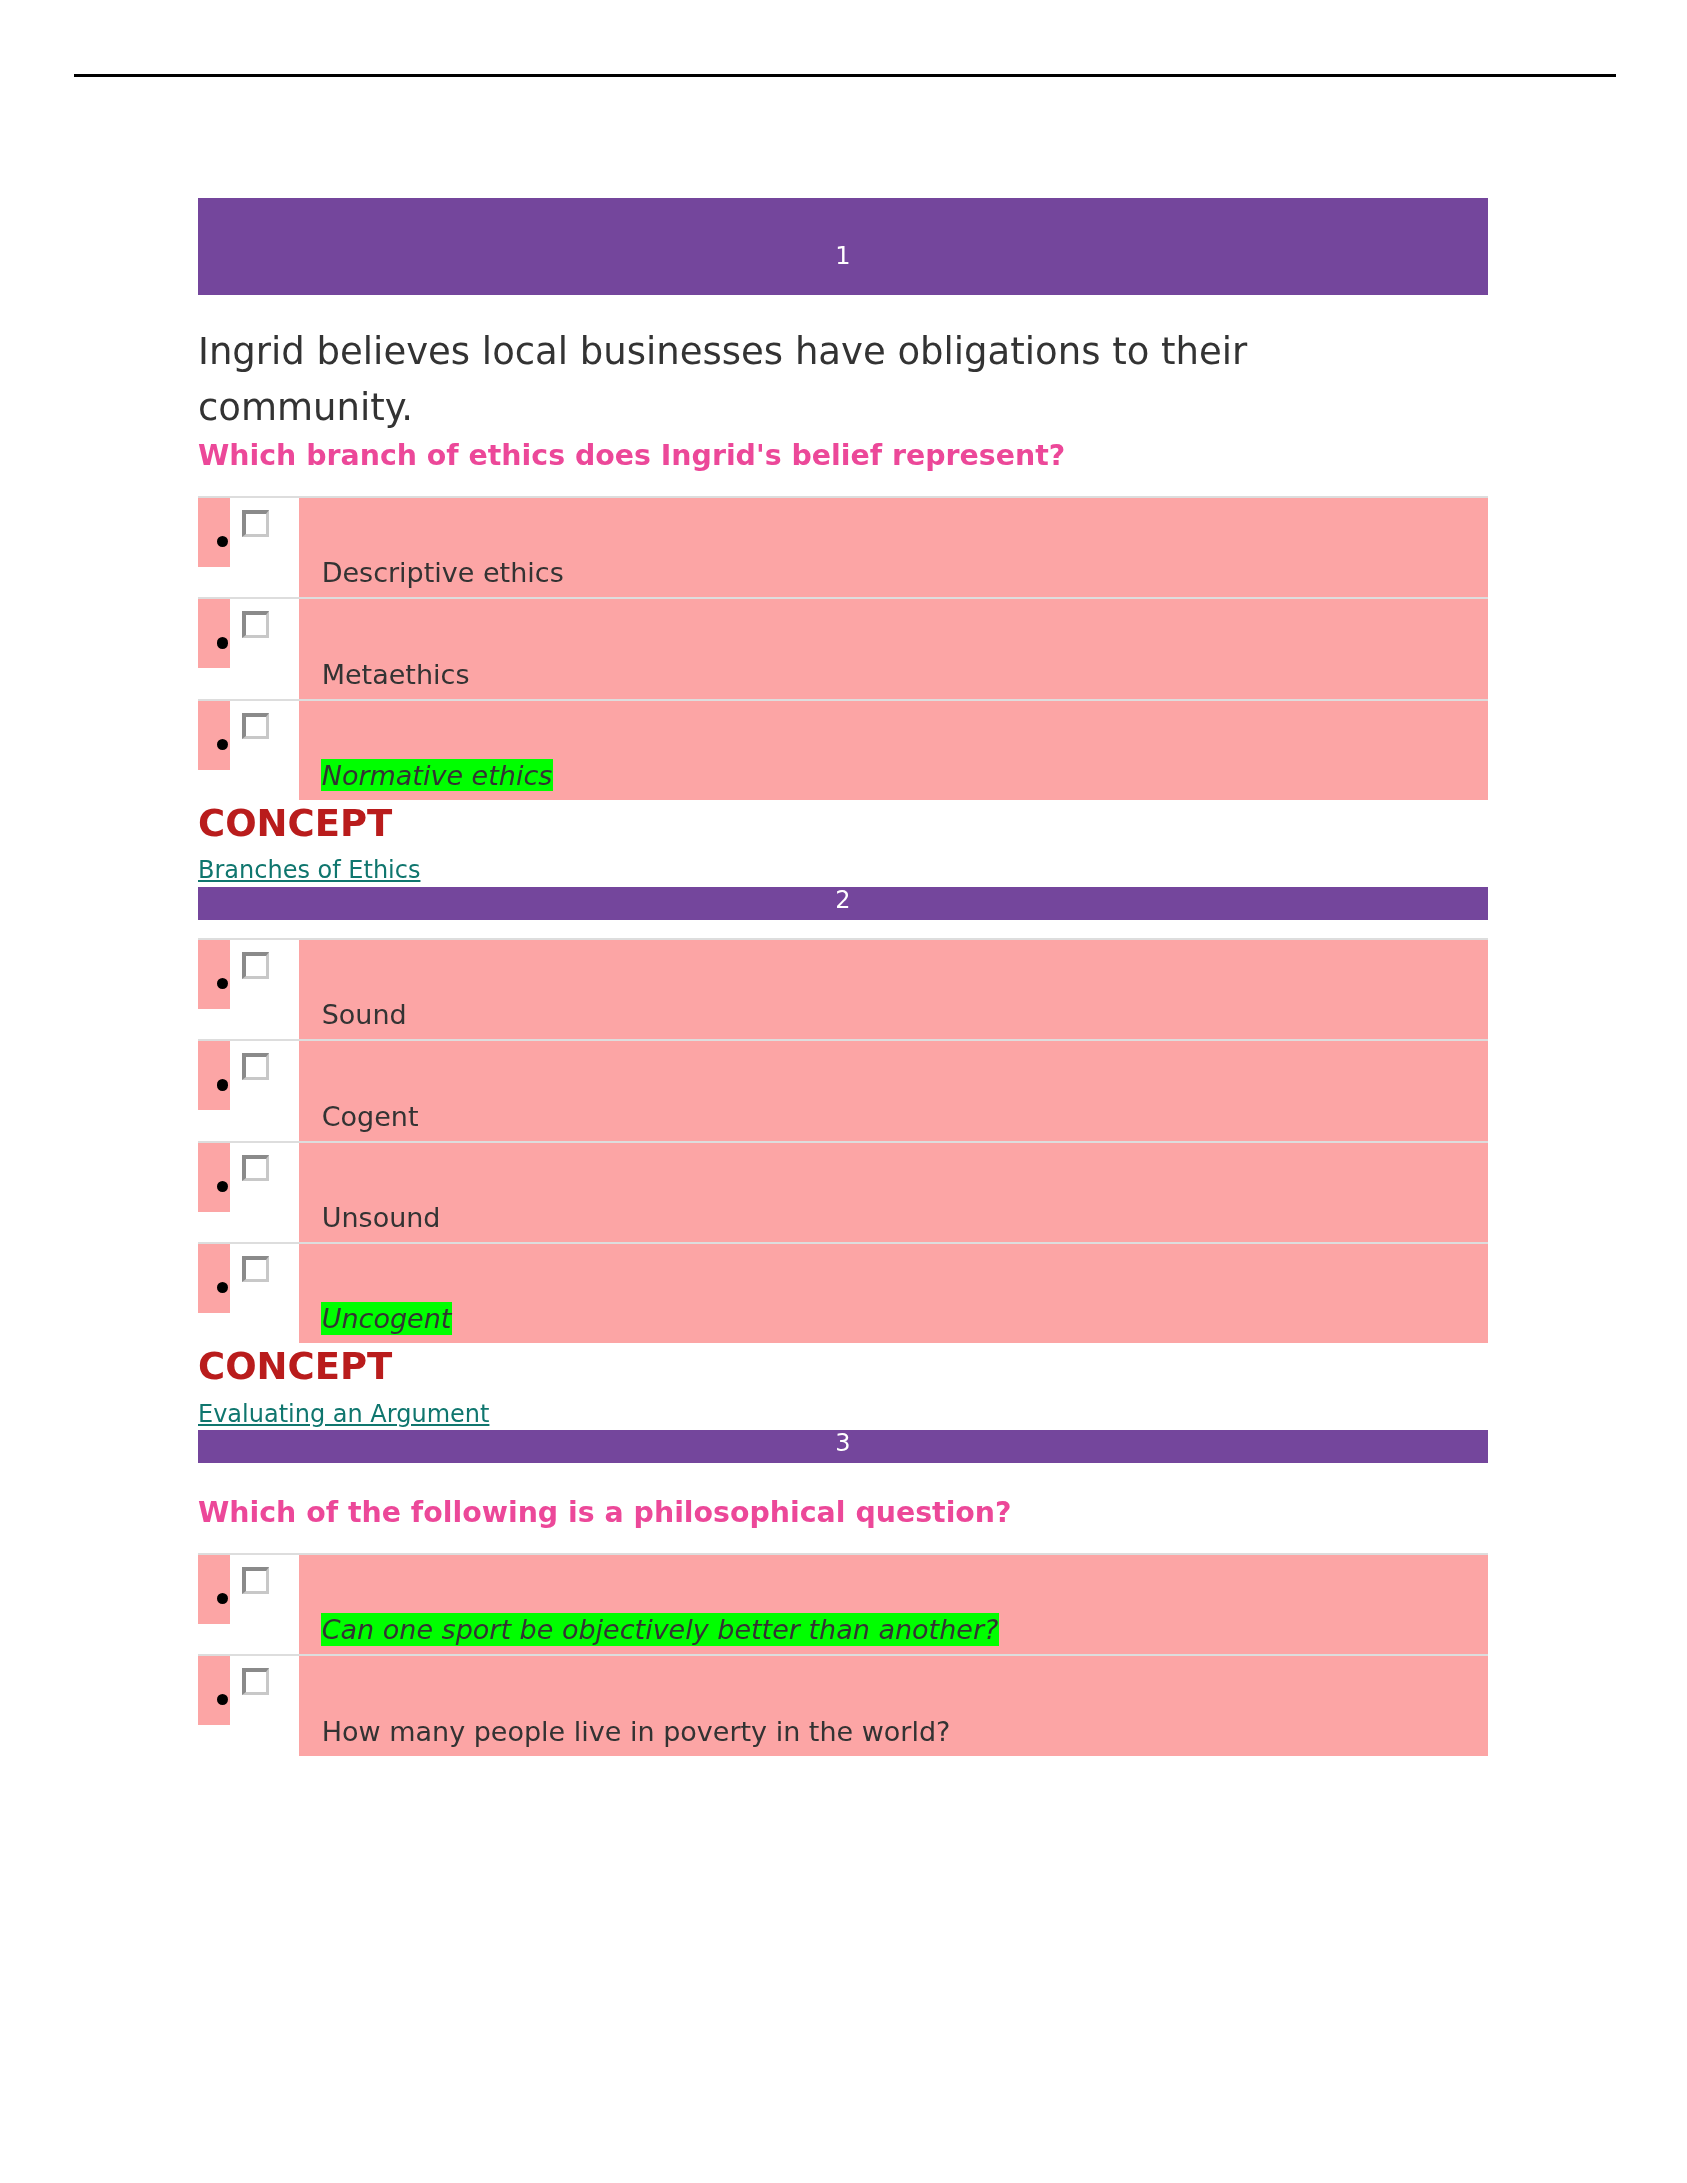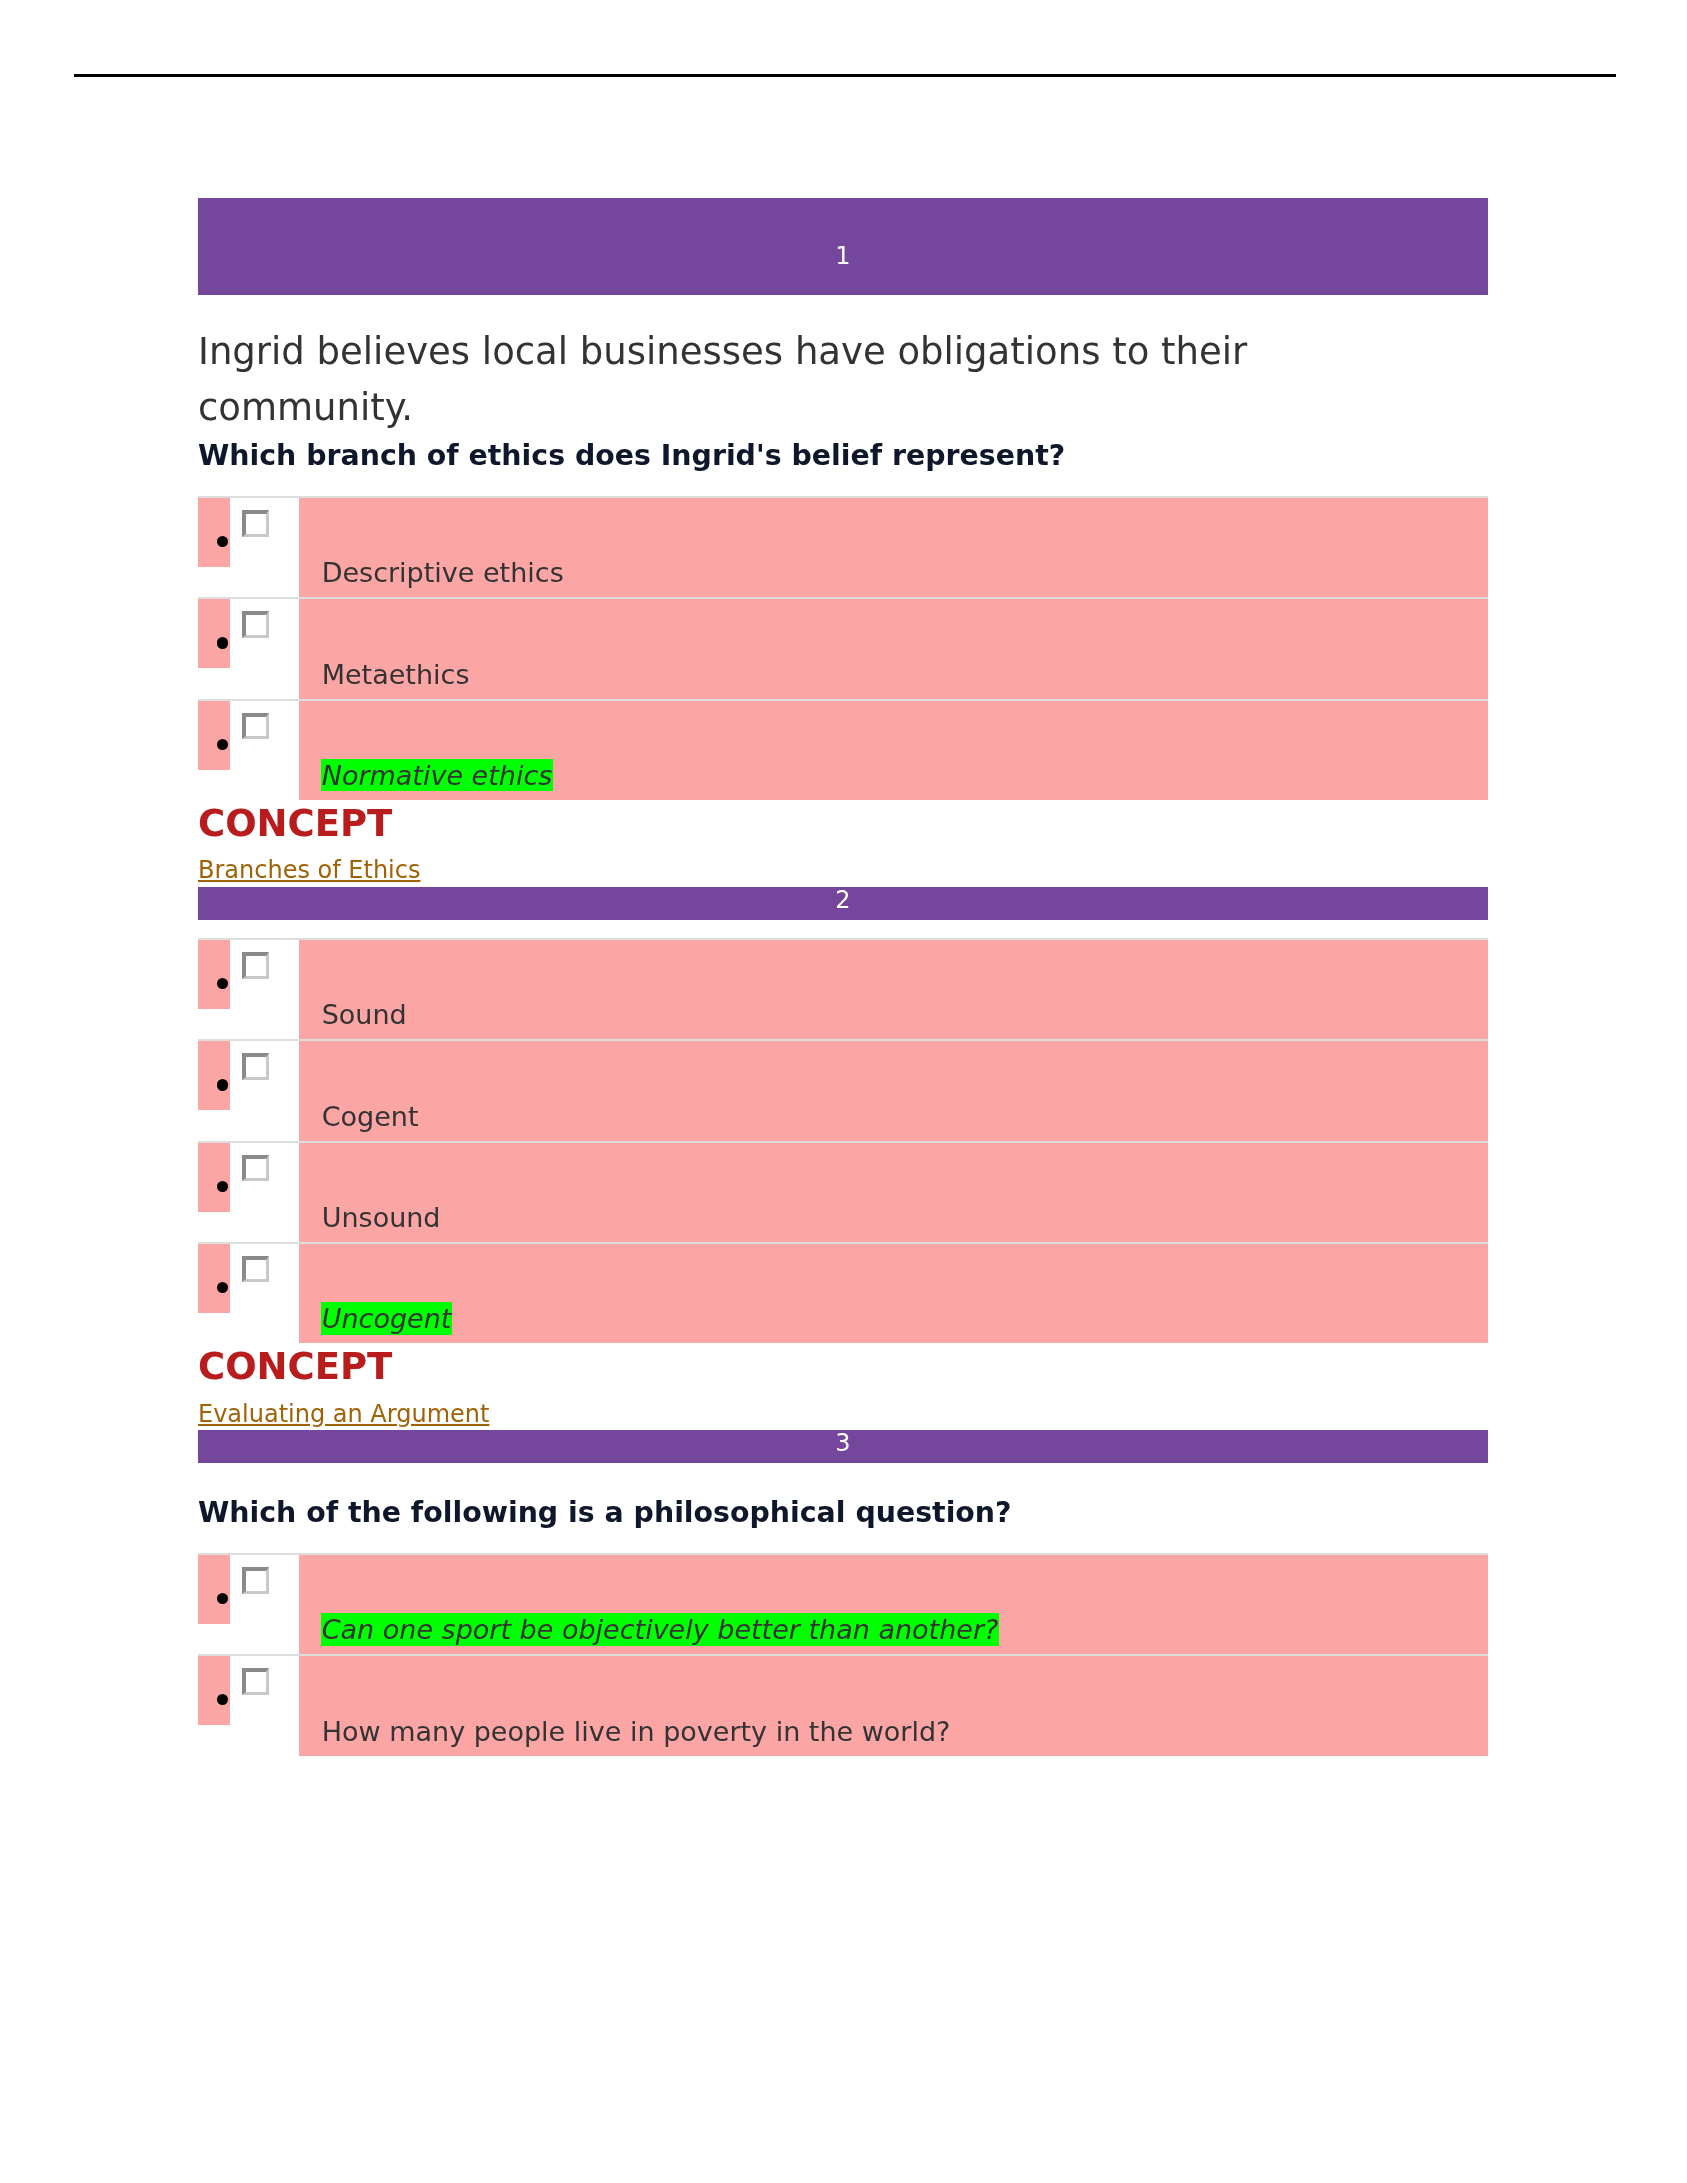--- a/index.html
+++ b/index.html
@@ -75,21 +75,21 @@
     font-weight: normal;
   }
   .q-stem.first { padding-top: 29px; }
 
   .q-prompt {
     margin: 0 0 0 198px;
     width: 1257px;
     font-size: 28.4px;
     line-height: 1.5;
     font-weight: bold;
-    color: #0f172a;
+    color: #ec4899;
   }
 
   
   .options {
     list-style: none;
     margin: 18.5px 0 0 0;
     padding: 0;
     width: 1290px;
     margin-left: 198px;
   }
@@ -167,21 +167,21 @@
     font-size: 37px;
     line-height: 1.22;
     font-weight: bold;
     color: #b91c1c;
     letter-spacing: 0px;
   }
   .concept-link {
     margin: 9.3px 0 0 198px;
     font-size: 24px;
     line-height: 1.3;
-    color: #a16207;
+    color: #0f766e;
     text-decoration: underline;
     display: inline-block;
     cursor: pointer;
   }
   .concept-link-wrap { display: block; }
 </style>
 </head>
 <body>
 
 <div class="page">

